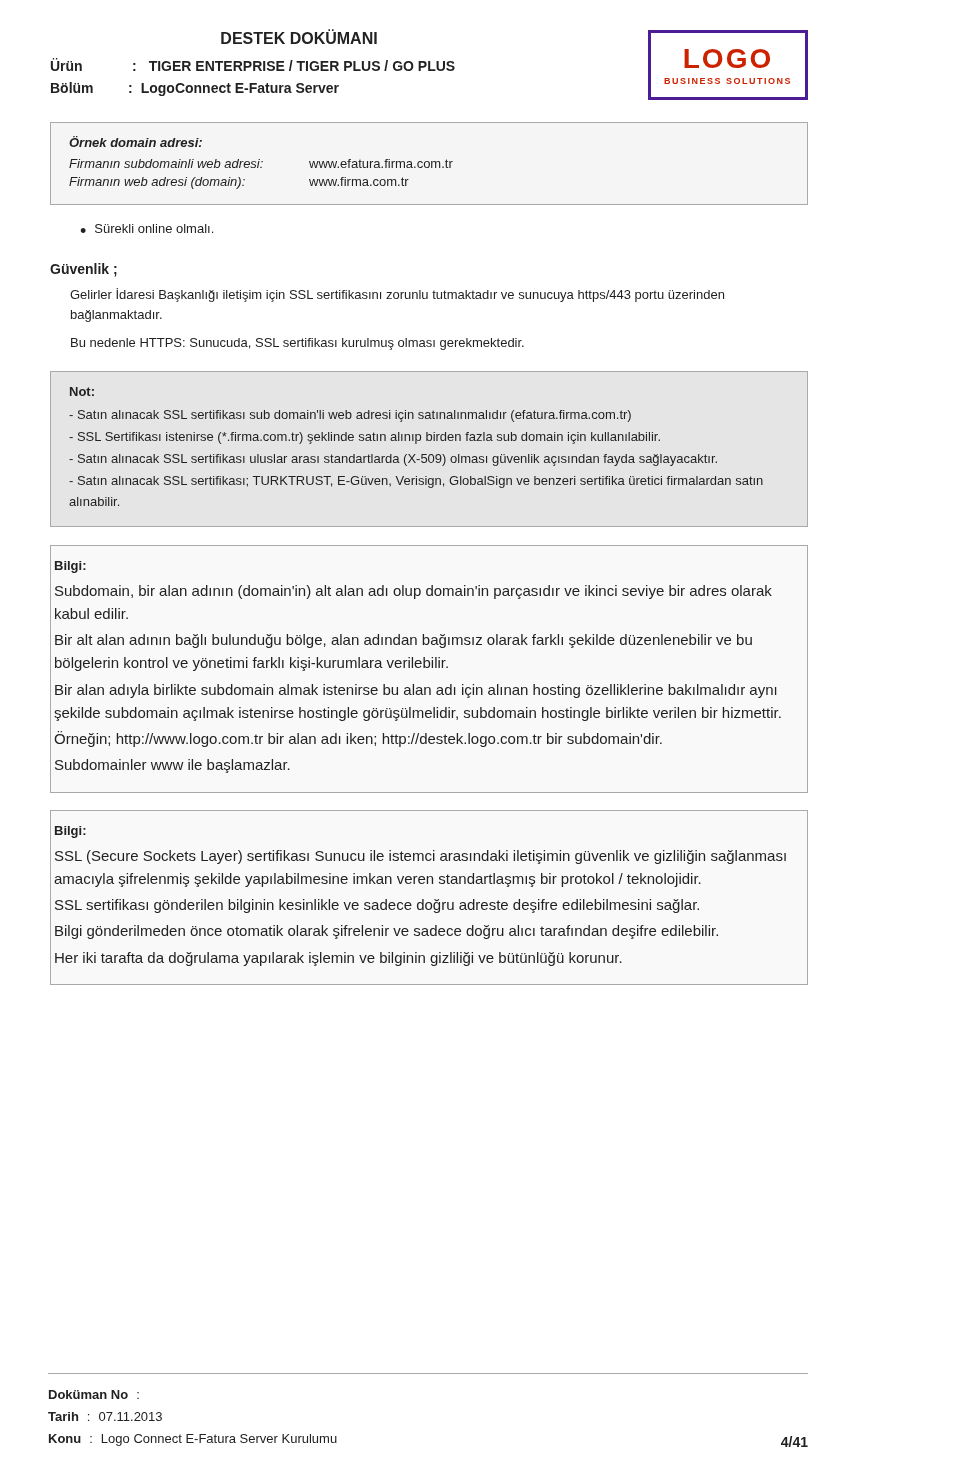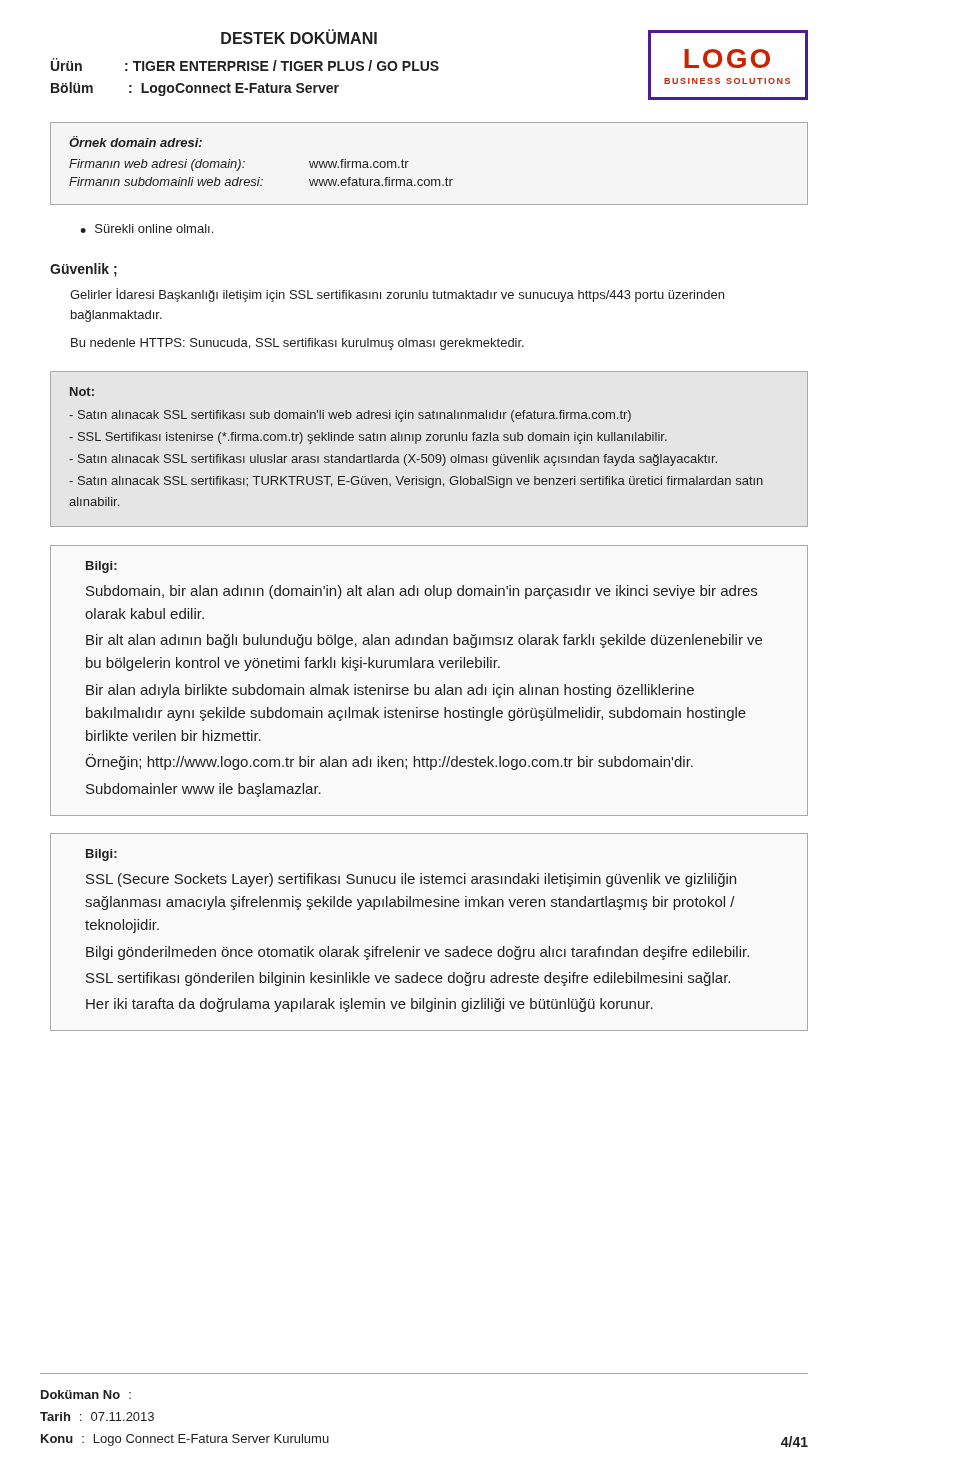--- a/index.html
+++ b/index.html
@@ -38,21 +38,21 @@
       font-size: 16px;
       font-weight: bold;
       color: #222;
       margin-bottom: 10px;
       margin-left: -100px;
     }
 
     .product-line {
       display: flex;
       align-items: flex-start;
-      gap: 4px;
+      gap: 12px;
       margin-bottom: 6px;
     }
 
     .label-bold {
       font-weight: bold;
       font-size: 14px;
       color: #222;
       min-width: 70px;
     }
 
@@ -192,21 +192,21 @@
       font-size: 13px;
       color: #222;
       line-height: 1.55;
       margin-bottom: 2px;
     }
 
     
     .info-box {
       border: 1px solid #aaa;
       background: #f9f9f9;
-      padding: 12px 34px;
+      padding: 12px 3px;
       margin: 17px 0;
     }
 
     .info-box .info-header {
       font-weight: bold;
       font-size: 13px;
       color: #222;
       margin-bottom: 6px;
     }
 
@@ -214,21 +214,21 @@
       font-size: 15px;
       color: #222;
       line-height: 1.55;
       margin-bottom: 3px;
     }
 
     
     .footer {
       position: absolute;
       bottom: 30px;
-      left: 40px;
+      left: 48px;
       right: 50px;
       border-top: 1px solid #aaa;
       padding-top: 10px;
       display: flex;
       justify-content: space-between;
       align-items: flex-end;
     }
 
     .footer-left {
       font-size: 13px;
@@ -272,64 +272,64 @@
     </div>
     <div class="logo-box">
       <div class="logo-text">LOGO</div>
       <div class="logo-sub">BUSINESS SOLUTIONS</div>
     </div>
   </div>
 
   <div class="domain-box">
     <div class="domain-title">Örnek domain adresi:</div>
     <div class="domain-row">
+      <span class="domain-label">Firmanın subdomainli web adresi:</span>
+      <span class="domain-value">www.efatura.firma.com.tr</span>
+    </div>
+    <div class="domain-row">
       <span class="domain-label">Firmanın web adresi (domain):</span>
       <span class="domain-value">www.firma.com.tr</span>
-    </div>
-    <div class="domain-row">
-      <span class="domain-label">Firmanın subdomainli web adresi:</span>
-      <span class="domain-value">www.efatura.firma.com.tr</span>
     </div>
   </div>
 
   <div class="bullet-section">
     <div class="bullet-item">
       <span class="bullet-dot">•</span>
       <span>Sürekli online olmalı.</span>
     </div>
   </div>
 
   <div class="section-header">Güvenlik ;</div>
 
   <p class="body-text">Gelirler İdaresi Başkanlığı iletişim için SSL sertifikasını zorunlu tutmaktadır ve sunucuya https/443 portu üzerinden bağlanmaktadır.</p>
 
   <p class="body-text">Bu nedenle HTTPS: Sunucuda, SSL sertifikası kurulmuş olması gerekmektedir.</p>
 
   <div class="note-box">
     <div class="note-header">Not:</div>
     <div class="note-item">- Satın alınacak SSL sertifikası sub domain'li web adresi için satınalınmalıdır (efatura.firma.com.tr)</div>
-    <div class="note-item">- SSL Sertifikası istenirse (*.firma.com.tr) şeklinde satın alınıp zorunlu fazla sub domain için kullanılabilir.</div>
+    <div class="note-item">- SSL Sertifikası istenirse (*.firma.com.tr) şeklinde satın alınıp birden fazla sub domain için kullanılabilir.</div>
     <div class="note-item">- Satın alınacak SSL sertifikası uluslar arası standartlarda (X-509) olması  güvenlik açısından fayda sağlayacaktır.</div>
     <div class="note-item">- Satın alınacak SSL sertifikası; TURKTRUST, E-Güven, Verisign, GlobalSign ve benzeri sertifika üretici firmalardan satın alınabilir.</div>
   </div>
 
   <div class="info-box">
     <div class="info-header">Bilgi:</div>
     <div class="info-text">Subdomain, bir alan adının (domain'in) alt alan adı olup domain'in parçasıdır ve ikinci seviye bir adres olarak kabul edilir.</div>
     <div class="info-text">Bir alt alan adının bağlı bulunduğu bölge, alan adından bağımsız olarak farklı şekilde düzenlenebilir ve bu bölgelerin kontrol ve yönetimi farklı kişi-kurumlara verilebilir.</div>
     <div class="info-text"> Bir alan adıyla birlikte subdomain almak istenirse bu alan adı için alınan hosting özelliklerine bakılmalıdır aynı şekilde subdomain açılmak istenirse hostingle görüşülmelidir, subdomain hostingle birlikte verilen bir hizmettir.</div>
     <div class="info-text">Örneğin; http://www.logo.com.tr bir alan adı iken; http://destek.logo.com.tr bir subdomain'dir.</div>
     <div class="info-text">Subdomainler www ile başlamazlar.</div>
   </div>
 
   <div class="info-box">
     <div class="info-header">Bilgi:</div>
     <div class="info-text">SSL (Secure Sockets Layer) sertifikası Sunucu ile istemci arasındaki iletişimin güvenlik ve gizliliğin sağlanması amacıyla şifrelenmiş şekilde yapılabilmesine imkan veren standartlaşmış bir protokol  /  teknolojidir.</div>
+    <div class="info-text">SSL sertifikası gönderilen bilginin kesinlikle ve sadece doğru adreste deşifre edilebilmesini sağlar.</div>
     <div class="info-text"> Bilgi gönderilmeden önce otomatik olarak şifrelenir ve sadece doğru alıcı tarafından deşifre edilebilir.</div>
-    <div class="info-text">SSL sertifikası gönderilen bilginin kesinlikle ve sadece doğru adreste deşifre edilebilmesini sağlar.</div>
     <div class="info-text">Her iki tarafta da doğrulama yapılarak işlemin ve bilginin gizliliği ve bütünlüğü korunur.</div>
   </div>
 
   <div class="footer">
     <div class="footer-left">
       <div class="footer-row">
         <span class="footer-label">Doküman No</span>
         <span>:</span>
         <span></span>
       </div>

